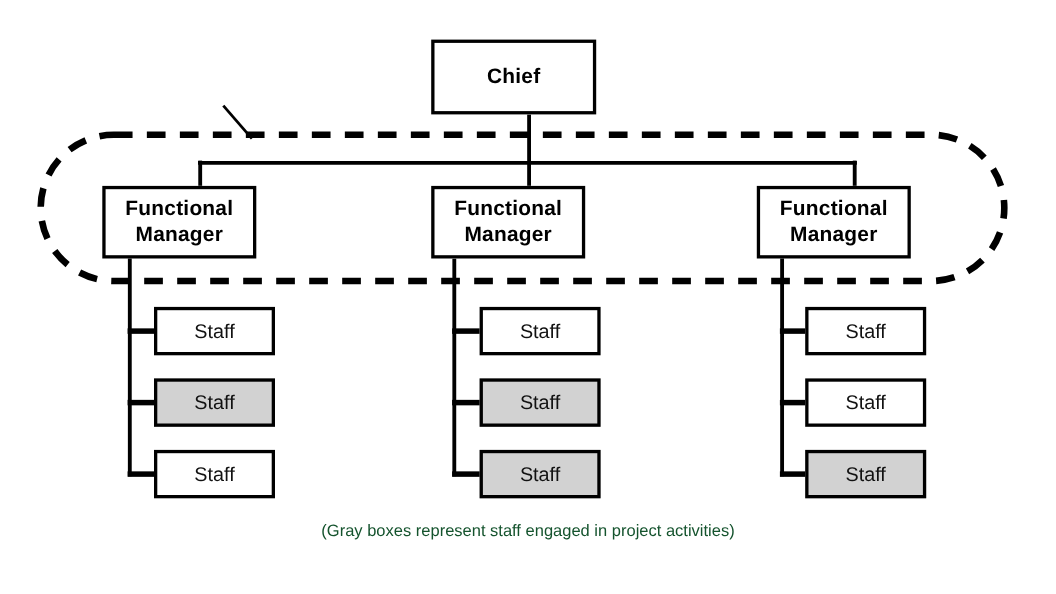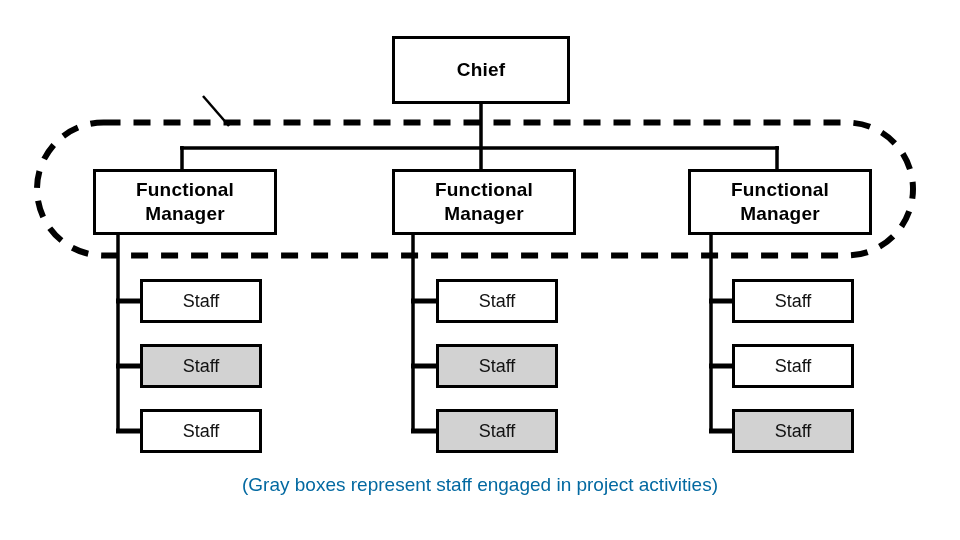--- a/index.html
+++ b/index.html
@@ -38,27 +38,27 @@
     line-height: 24px;
     letter-spacing: 0.2px;
   }
   .node.staff {
     font-size: 18px;
     font-weight: normal;
     color: #111111;
   }
   .node.staff.gray { background: #d2d2d2; }
 
-  .chief    { left: 392px; top: 36px;  width: 178px; height: 68px; }
-  .mgr      { top: 169px; width: 184px; height: 66px; }
+  .chief    { left: 392px; top: 36px;  width: 150px; height: 68px; }
+  .mgr      { top: 169px; width: 140px; height: 66px; }
   .mgr.c1   { left: 93px;  }
   .mgr.c2   { left: 392px; }
   .mgr.c3   { left: 688px; }
 
-  .staff { width: 122px; height: 44px; }
+  .staff { width: 110px; height: 44px; }
   .col1  { left: 140px; }
   .col2  { left: 436px; }
   .col3  { left: 732px; }
   .row1  { top: 279px; }
   .row2  { top: 344px; }
   .row3  { top: 409px; }
 
   .coord-label {
     position: absolute;
     left: 68px; top: 52px;
@@ -66,22 +66,22 @@
     text-align: center;
     font-size: 17px;
     line-height: 22px;
     color: #2b2b2b;
   }
   .caption {
     position: absolute;
     left: 180px; top: 474px;
     width: 600px;
     text-align: center;
-    font-size: 19px;
-    color: #0369a1;
+    font-size: 15px;
+    color: #14532d;
   }
 </style>
 </head>
 <body>
 
 <div class="stage">
 
   <svg class="lines" viewBox="0 0 960 540" xmlns="http://www.w3.org/2000/svg">
 
     <rect x="37" y="122.5" width="876" height="133" rx="66.5" ry="66.5" fill="none" stroke="#000000" stroke-width="6" stroke-dasharray="17 13"></rect>

